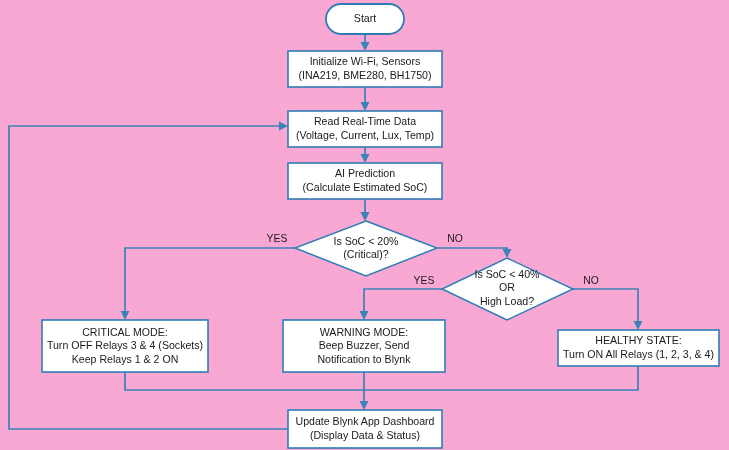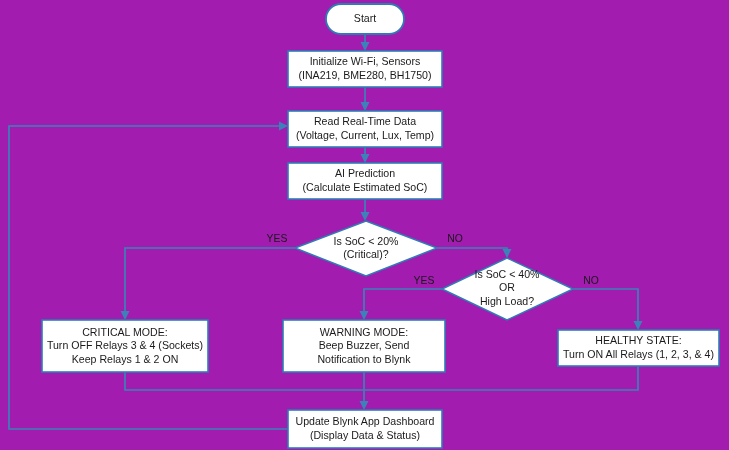--- a/index.html
+++ b/index.html
@@ -10,21 +10,21 @@
   body {
     width: 729px;
     height: 450px;
     font-family: "Liberation Sans", sans-serif;
     overflow: hidden;
   }
   #flowchart-root {
     position: relative;
     width: 729px;
     height: 450px;
-    background: #a21caf;
+    background: #f9a8d4;
   }
   svg#flow-svg {
     position: absolute;
     top: 0;
     left: 0;
     width: 729px;
     height: 450px;
   }
   .node-shape {
     fill: #ffffff;

